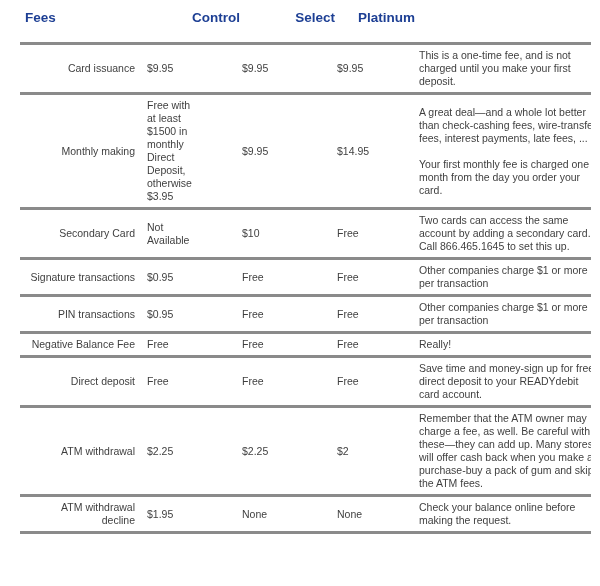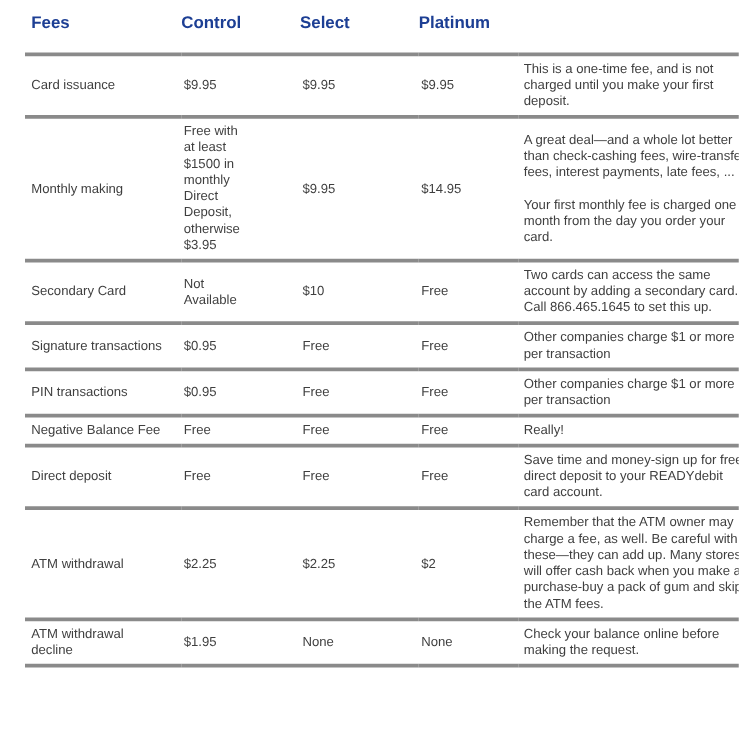--- a/index.html
+++ b/index.html
@@ -26,41 +26,41 @@
   col.c-fee      { width: 125px; }
   col.c-control  { width: 95px;  }
   col.c-select   { width: 95px;  }
   col.c-platinum { width: 80px;  }
   col.c-note     { width: 183px; }
 
   thead th {
     font-size: 13.5px;
     font-weight: bold;
     color: #1d3f94;
-    text-align: left;
+    text-align: right;
     padding: 10px 0 17px 0;
     vertical-align: top;
   }
   thead th.fee-head {
     text-align: left;
     padding-left: 5px;
   }
 
   tbody tr {
     border-top: 3px solid #8a8a8a;
   }
   tbody td {
     font-size: 10.5px;
     line-height: 13px;
     color: #3f3f3f;
     vertical-align: middle;
     padding: 4px 2px;
   }
   td.fee {
-    text-align: left;
+    text-align: right;
     padding-left: 5px;
     padding-right: 10px;
   }
   td.val {
     text-align: left;
     white-space: pre-line;
   }
   td.note {
     text-align: left;
     white-space: pre-line;

